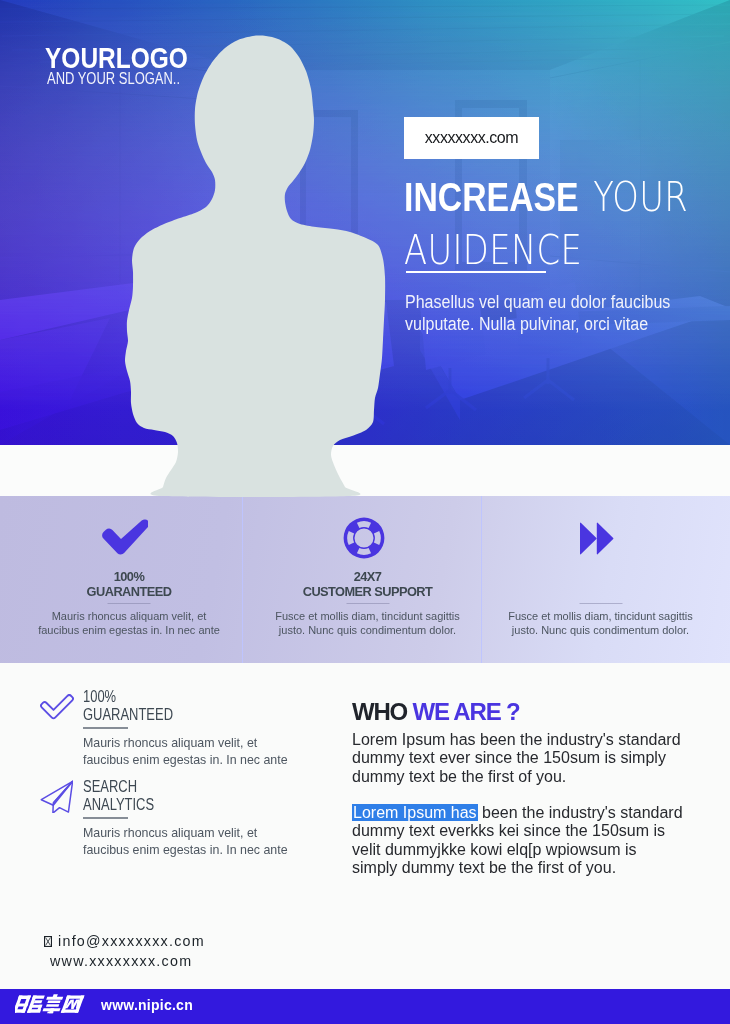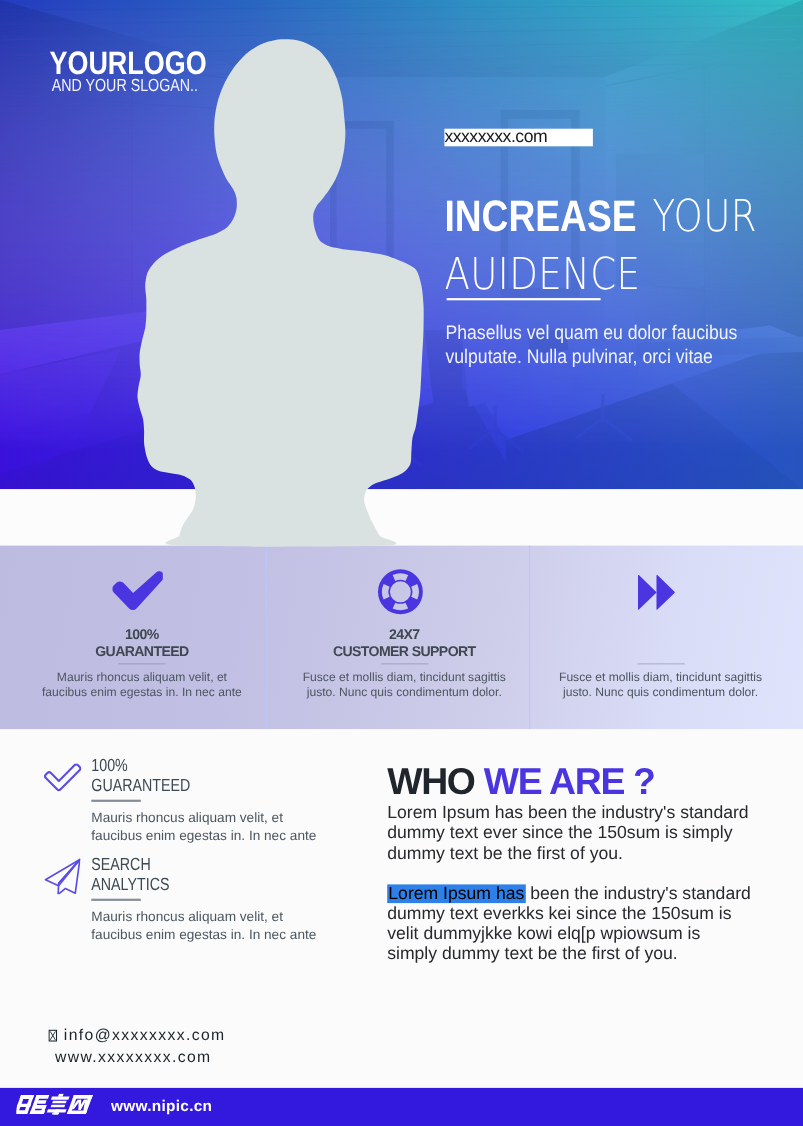--- a/index.html
+++ b/index.html
@@ -23,21 +23,21 @@
   background:linear-gradient(to right,rgba(18,10,140,.24) 0%,rgba(16,46,140,.20) 45%,rgba(10,104,150,.20) 100%);}
 
 
 .silhouette{position:absolute;left:0;top:0;width:730px;height:1024px;pointer-events:none;}
 
 
 .logo{position:absolute;left:45px;top:47px;font-size:29.5px;font-weight:bold;color:#fff;line-height:21px;
   transform:scaleX(.83);transform-origin:0 0;white-space:nowrap;}
 .slogan{position:absolute;left:47px;top:72px;font-size:16px;color:#f2f3fb;line-height:14px;
   transform:scaleX(.81);transform-origin:0 0;white-space:nowrap;}
-.urlbadge{position:absolute;left:404px;top:117px;width:135px;height:16px;background:#fff;display:flex;align-items:center;}
+.urlbadge{position:absolute;left:404px;top:117px;width:135px;height:42px;background:#fff;display:flex;align-items:center;justify-content:center;}
 .urlbadge span{font-size:16px;color:#17191c;letter-spacing:-0.44px;}
 .headline{position:absolute;left:404px;top:177px;font-size:40px;line-height:1;color:#fff;white-space:nowrap;
   transform:scaleX(.845);transform-origin:0 0;}
 .headline b{font-weight:bold;letter-spacing:0;margin-right:6px;}
 .headline i{font-style:normal;font-family:"DejaVu Sans",sans-serif;font-weight:200;letter-spacing:.4px;}
 .headline2{position:absolute;left:404px;top:230px;font-size:40px;line-height:1;color:#fff;
   font-family:"DejaVu Sans",sans-serif;font-weight:200;white-space:nowrap;transform:scaleX(.845);transform-origin:0 0;letter-spacing:.4px;}
 .hrule{position:absolute;left:406px;top:271px;width:140px;height:2px;background:#fff;}
 .subtext{position:absolute;left:405px;top:291px;font-size:18px;line-height:22px;color:#f0f2fb;white-space:nowrap;transform:scaleX(.89);transform-origin:0 0;}
 
@@ -59,25 +59,25 @@
 
 
 .svc{position:absolute;}
 .svc-icon{position:absolute;left:0;top:0;width:48px;height:42px;}
 .svc-title{position:absolute;left:39px;top:0px;font-size:16px;color:#3d4852;line-height:18px;white-space:nowrap;
   transform:scaleX(.81);transform-origin:0 0;}
 .svc-rule{position:absolute;left:39px;width:45px;height:1.8px;background:#868d96;}
 .svc-body{position:absolute;left:39px;width:230px;font-size:12.4px;line-height:17px;color:#4d5660;white-space:nowrap;}
 
 
-.about-h{position:absolute;left:352px;top:701px;font-size:34px;font-weight:bold;letter-spacing:-1.2px;line-height:21px;white-space:nowrap;}
+.about-h{position:absolute;left:352px;top:701px;font-size:24px;font-weight:bold;letter-spacing:-1.2px;line-height:21px;white-space:nowrap;}
 .about-h .d{color:#20242b;}
 .about-h .a{color:#4a35e0;}
 .about-p{position:absolute;left:352px;width:330px;font-size:16px;line-height:18.3px;color:#27292e;white-space:nowrap;}
-.sel{background:#2f7fe8;color:#000000;padding:0 1px;}
+.sel{background:#2f7fe8;color:#ffffff;padding:0 1px;}
 
 
 .phone{position:absolute;left:46px;top:893px;display:flex;align-items:flex-start;}
 .phone .num{font-size:29.5px;font-weight:bold;color:#1b2228;line-height:25px;margin-left:4px;
   transform:scaleX(.915);transform-origin:0 0;white-space:nowrap;}
 .cinfo{position:absolute;left:49px;font-size:14.3px;color:#1b2228;display:flex;align-items:center;white-space:nowrap;letter-spacing:1.25px;}
 .addr{position:absolute;left:352px;top:931px;font-size:15px;font-weight:bold;color:#1b2228;line-height:19px;white-space:nowrap;letter-spacing:.82px;}
 
 
 .footer{position:absolute;left:0;top:989px;width:730px;height:35px;background:#3319DE;}

